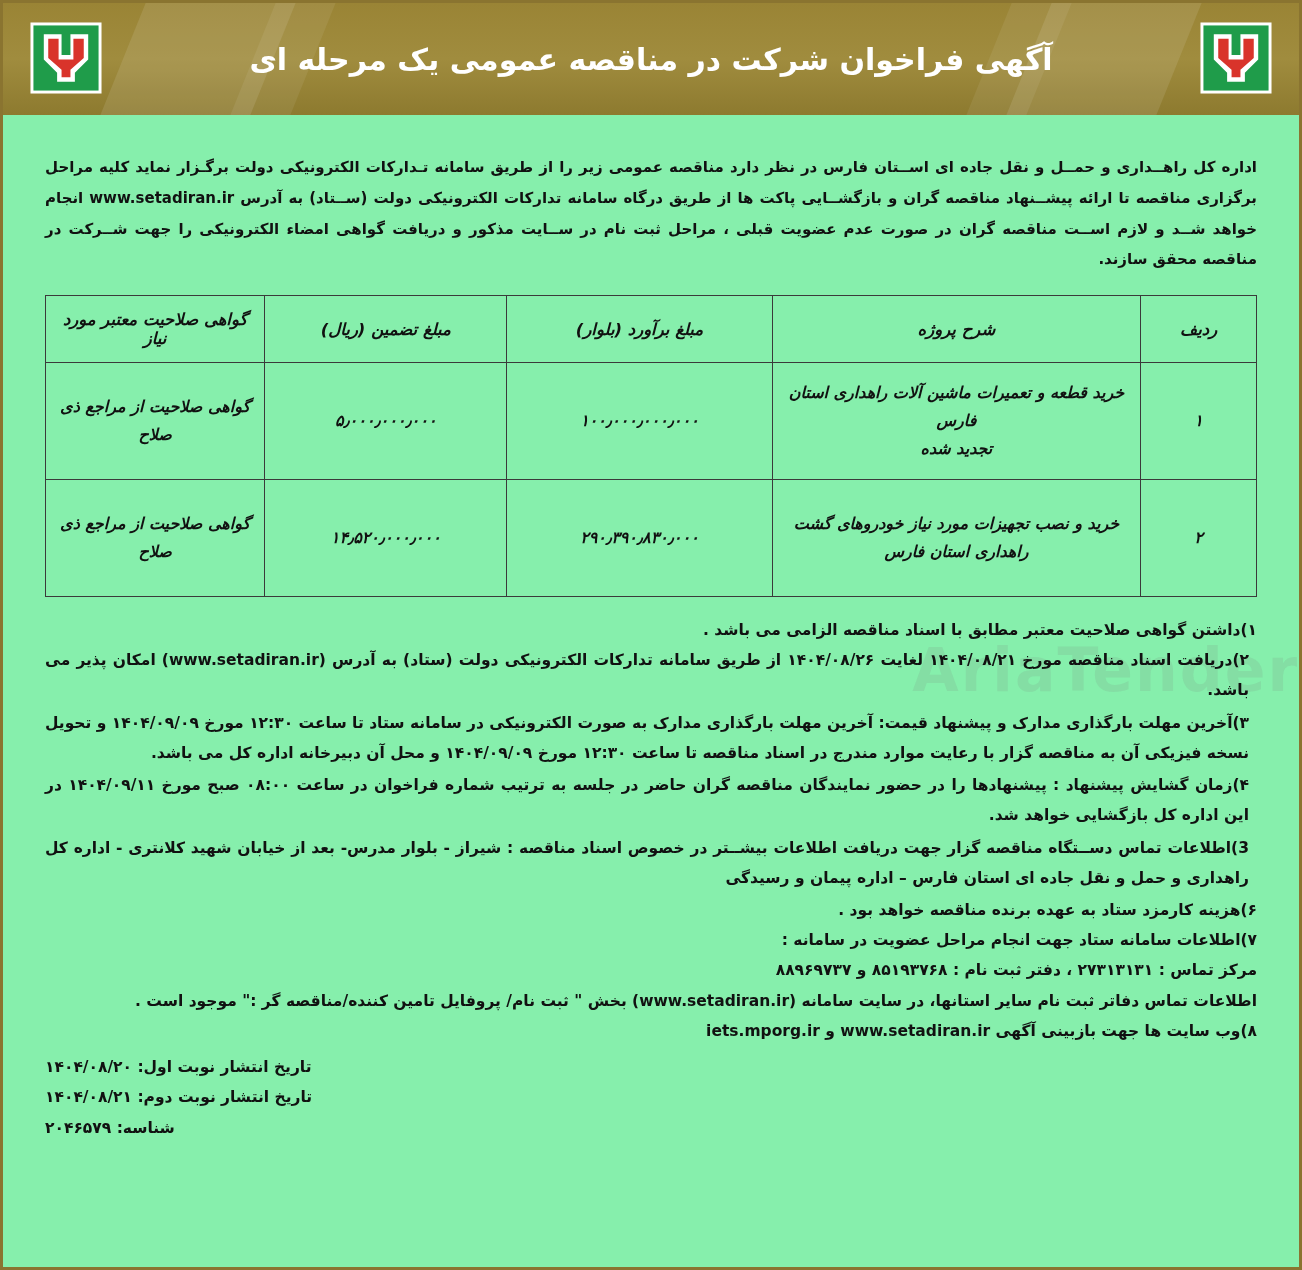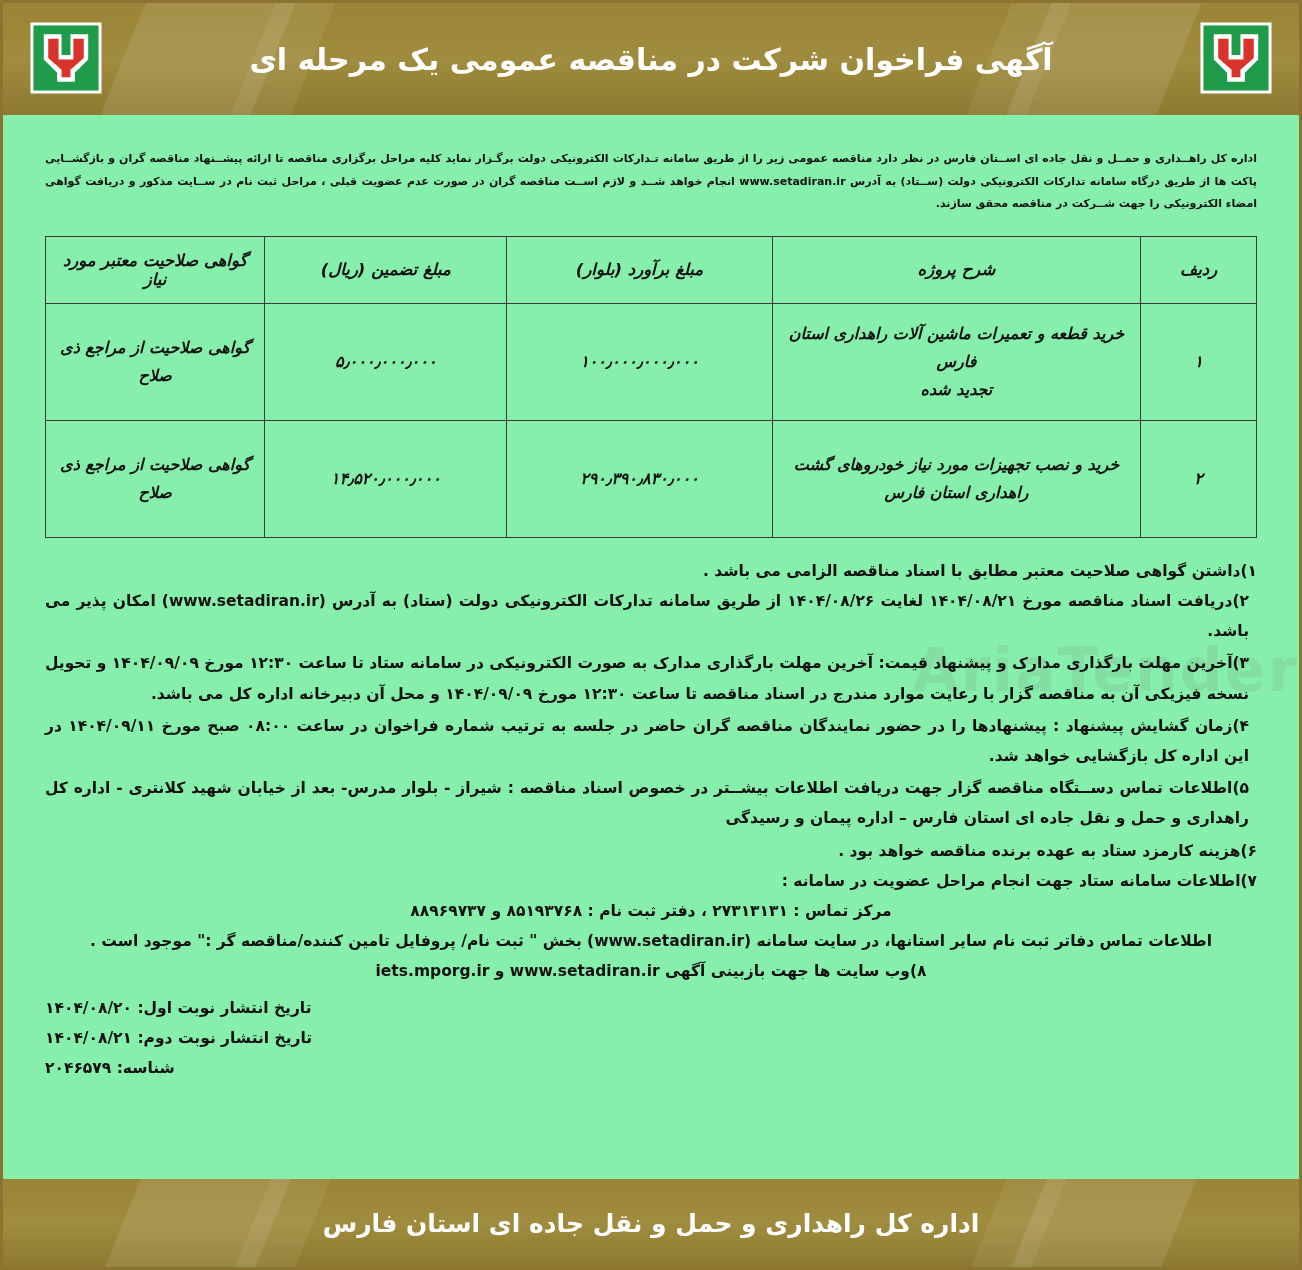--- a/index.html
+++ b/index.html
@@ -68,21 +68,21 @@
   .slash.s3 { left: 120px; }
   .slash.s4 { left: 250px; width: 60px; background: rgba(255,255,255,0.07);}
 
   
   .content {
     position: relative;
     padding: 22px 42px 0 42px;
     box-sizing: border-box;
   }
   .intro {
-    font-size: 11px;
+    font-size: 15px;
     line-height: 2.05;
     color: #111111;
     text-align: justify;
     text-align-last: right;
     font-weight: bold;
   }
   .intro .ltr {
     direction: ltr;
     unicode-bidi: embed;
     display: inline-block;
@@ -147,21 +147,20 @@
     font-weight: bold;
     position: relative;
     z-index: 6;
   }
   .note {
     text-align: justify;
     text-align-last: right;
     margin: 0 8px 2px 0;
   }
   .note-center {
-    text-align: center;
     margin: 0;
   }
   .note-c-right { text-align: right; margin: 0;}
   .ltr { direction: ltr; unicode-bidi: embed; display: inline-block; }
 
   .tailblock {
     margin-top: 6px;
     text-align: left;
     font-size: 15.5px;
     font-weight: bold;
@@ -261,42 +260,35 @@
 
     <div class="notes">
       <p class="note-c-right">۱)داشتن گواهی صلاحیت معتبر مطابق با اسناد مناقصه الزامی می باشد .</p>
 
       <p class="note"><span>۲)دریافت اسناد مناقصه مورخ ۱۴۰۴/۰۸/۲۱ لغایت ۱۴۰۴/۰۸/۲۶ از طریق سامانه تدارکات الکترونیکی دولت (ستاد) به آدرس (</span><span class="ltr">www.setadiran.ir</span><span>) امکان پذیر می باشد.</span></p>
 
       <p class="note">۳)آخرین مهلت بارگذاری مدارک و پیشنهاد قیمت: آخرین مهلت بارگذاری مدارک به صورت الکترونیکی در سامانه ستاد تا ساعت ۱۲:۳۰ مورخ ۱۴۰۴/۰۹/۰۹ و تحویل نسخه فیزیکی آن به مناقصه گزار با رعایت موارد مندرج در اسناد مناقصه تا ساعت ۱۲:۳۰ مورخ ۱۴۰۴/۰۹/۰۹ و محل آن دبیرخانه اداره کل می باشد.</p>
 
       <p class="note">۴)زمان گشایش پیشنهاد : پیشنهادها را در حضور نمایندگان مناقصه گران حاضر در جلسه به ترتیب شماره فراخوان در ساعت ۰۸:۰۰ صبح مورخ ۱۴۰۴/۰۹/۱۱ در این اداره کل بازگشایی خواهد شد.</p>
 
-      <p class="note">۵)اطلاعات تماس دســتگاه مناقصه گزار جهت دریافت اطلاعات بیشــتر در خصوص اسناد مناقصه : شیراز - بلوار مدرس- بعد از خیابان شهید کلانتری - اداره کل راهداری و حمل و نقل جاده ای استان فارس – اداره پیمان و رسیدگی</p>
+      <p class="note">3)اطلاعات تماس دســتگاه مناقصه گزار جهت دریافت اطلاعات بیشــتر در خصوص اسناد مناقصه : شیراز - بلوار مدرس- بعد از خیابان شهید کلانتری - اداره کل راهداری و حمل و نقل جاده ای استان فارس – اداره پیمان و رسیدگی</p>
 
       <p class="note-c-right">۶)هزینه کارمزد ستاد به عهده برنده مناقصه خواهد بود .</p>
 
       <p class="note-c-right">۷)اطلاعات سامانه ستاد جهت انجام مراحل عضویت در سامانه :</p>
 
       <p class="note-center">مرکز تماس : ۲۷۳۱۳۱۳۱ ، دفتر ثبت نام : ۸۵۱۹۳۷۶۸ و ۸۸۹۶۹۷۳۷</p>
 
       <p class="note-center"><span>اطلاعات تماس دفاتر ثبت نام سایر استانها، در سایت سامانه (</span><span class="ltr">www.setadiran.ir</span><span>) بخش " ثبت نام/ پروفایل تامین کننده/مناقصه گر :" موجود است .</span></p>
 
       <p class="note-center"><span>۸)وب سایت ها جهت بازبینی آگهی </span><span class="ltr">www.setadiran.ir</span><span> و </span><span class="ltr">iets.mporg.ir</span></p>
 
       <div class="tailblock">
         <div>تاریخ انتشار نوبت اول: ۱۴۰۴/۰۸/۲۰</div>
         <div>تاریخ انتشار نوبت دوم: ۱۴۰۴/۰۸/۲۱</div>
         <div>شناسه: ۲۰۴۶۵۷۹</div>
       </div>
     </div>
 
   </div>
 
-  <div class="footer">
-    <div class="slash s1"></div>
-    <div class="slash s2"></div>
-    <div class="slash s3"></div>
-    <div class="slash s4"></div>
-    <div class="footer-title">اداره کل راهداری و حمل و نقل جاده ای استان فارس</div>
-  </div>
 
 </div>
 
 </body></html>

